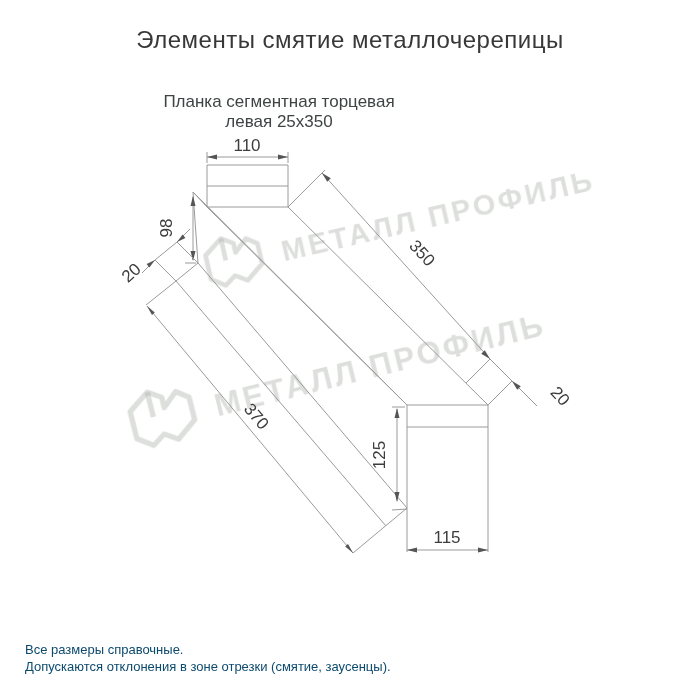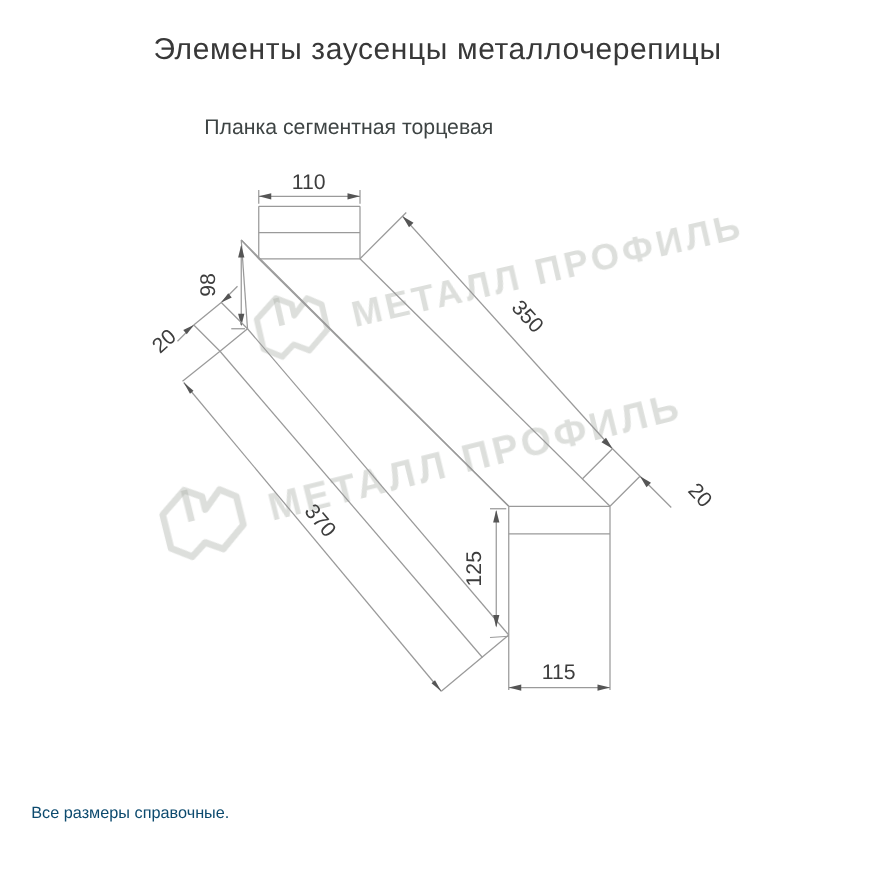--- a/index.html
+++ b/index.html
@@ -53,23 +53,24 @@
 <div class="watermark" id="wm2">
   <span>
     <svg width="76" height="66" viewBox="0 0 70 62">
       <path d="M7 46 L7 20 L27 6 L39 14 L39 24 L53 12 L64 20 L64 42 L45 56 L33 48 L21 56 Z" fill="none" stroke="currentColor" stroke-width="5" stroke-linejoin="round"></path>
       <path d="M27 6 L27 30" stroke="currentColor" stroke-width="5"></path>
     </svg>
   </span>
   <span class="wm-text">МЕТАЛЛ ПРОФИЛЬ</span>
 </div>
 
-<div class="page-title">Элементы заусенцы металлочерепицы</div>
+<div class="page-title">Элементы смятие металлочерепицы</div>
 <div class="drawing-subtitle">
   <div>Планка сегментная торцевая</div>
+  <div>левая 25х350</div>
 </div>
 
 <svg class="draw" width="700" height="700" viewBox="0 0 700 700">
 
   <g>
     <line x1="207" y1="165" x2="288" y2="165"></line>
     <line x1="207" y1="165" x2="207" y2="207"></line>
     <line x1="288" y1="165" x2="288" y2="207"></line>
     <line x1="207" y1="207" x2="288" y2="207"></line>
     <line x1="207" y1="186" x2="288" y2="186"></line>
@@ -162,13 +163,14 @@
   <g>
     <line x1="407" y1="550" x2="488" y2="550"></line>
     <polygon points="407,550 417,547.5 417,552.5"></polygon>
     <polygon points="488,550 478,547.5 478,552.5"></polygon>
     <text x="447" y="543" text-anchor="middle">115</text>
   </g>
 </svg>
 
 <div class="footer-notes">
   <div>Все размеры справочные.</div>
+  <div>Допускаются отклонения в зоне отрезки (смятие, заусенцы).</div>
 </div>
 
 </body></html>

